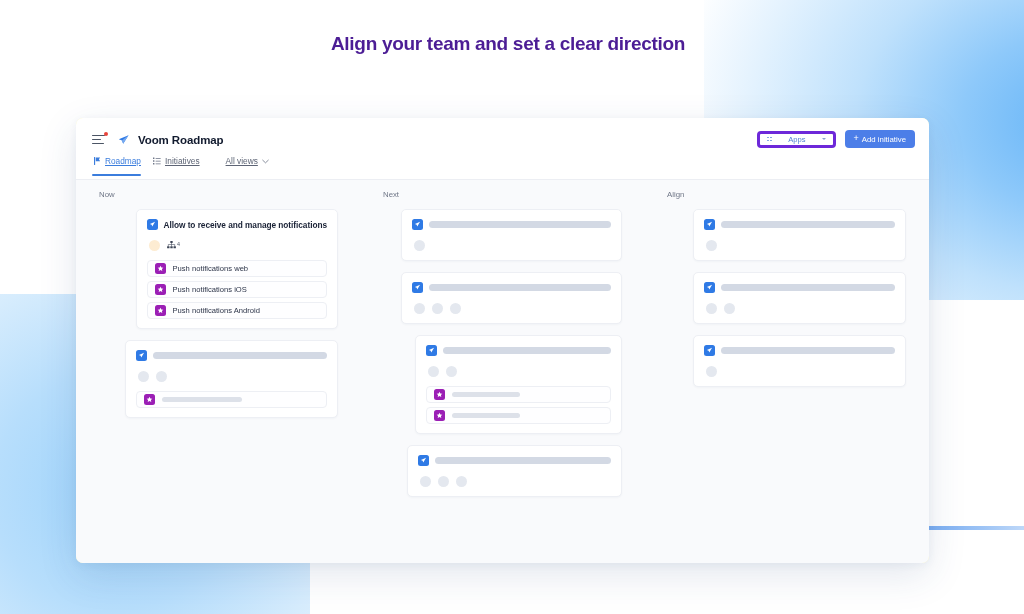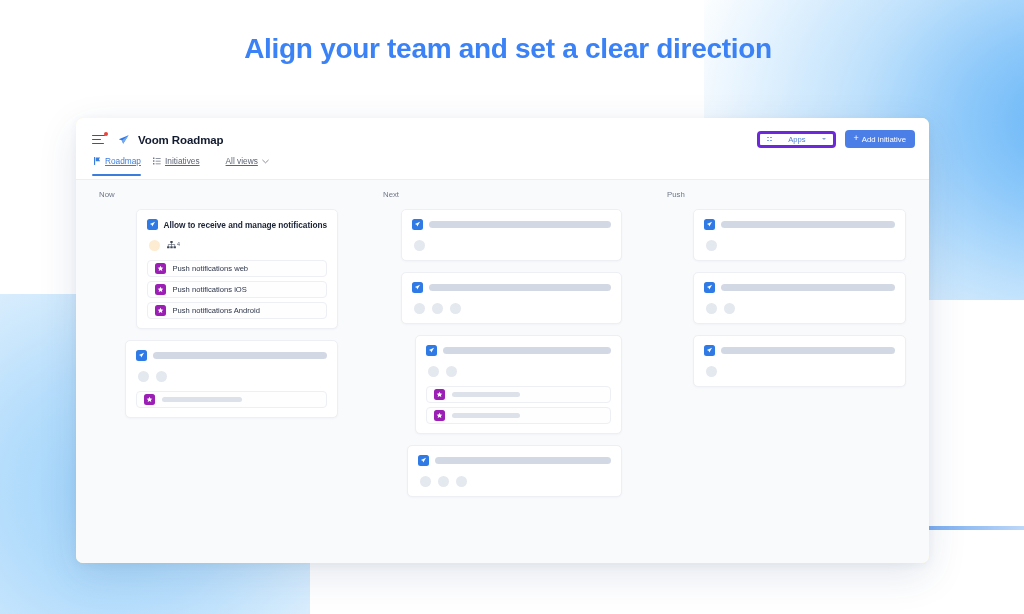--- a/index.html
+++ b/index.html
@@ -45,24 +45,24 @@
     width: 200px; height: 4px;
     background: linear-gradient(to right, #6ba4f0 0%, #9cc3f5 38%, rgba(255,255,255,0) 100%);
     border-radius: 2px;
   }
 
   
   .page-heading {
     position: absolute;
     top: 33px; left: 0; right: 8px;
     text-align: center;
-    font-size: 28px;
+    font-size: 19px;
     font-weight: bold;
     letter-spacing: -0.3px;
-    color: #3b82f6;
+    color: #4c1d95;
   }
 
   
   .app-window {
     position: absolute;
     left: 76px; top: 118px;
     width: 853px; height: 445px;
     background: #fef9c3;
     border-radius: 7px;
     box-shadow: 0 12px 38px rgba(40,70,120,0.13), 0 2px 8px rgba(40,70,120,0.06);
@@ -571,21 +571,21 @@
             </div>
             <div class="card-meta">
               <span class="avatar avatar-grey"></span>
               <span class="avatar avatar-grey"></span>
               <span class="avatar avatar-grey"></span>
             </div>
           </div>
         </div>
       </div>
       <div class="column">
-        <div class="col-title">Push</div>
+        <div class="col-title">Align</div>
         <div class="cards">
           <div class="card">
             <div class="card-head">
               <span class="ico-sq ico-blue">
                 <svg width="7" height="7" viewBox="0 0 9 9">
                   <path d="M7.8 1 L1.2 3.9 L3.4 4.7 L4.2 7.1 Z" fill="#ffffff"></path>
                 </svg>
               </span>
               <div class="skel" style="width: 174px;"></div>
             </div>

